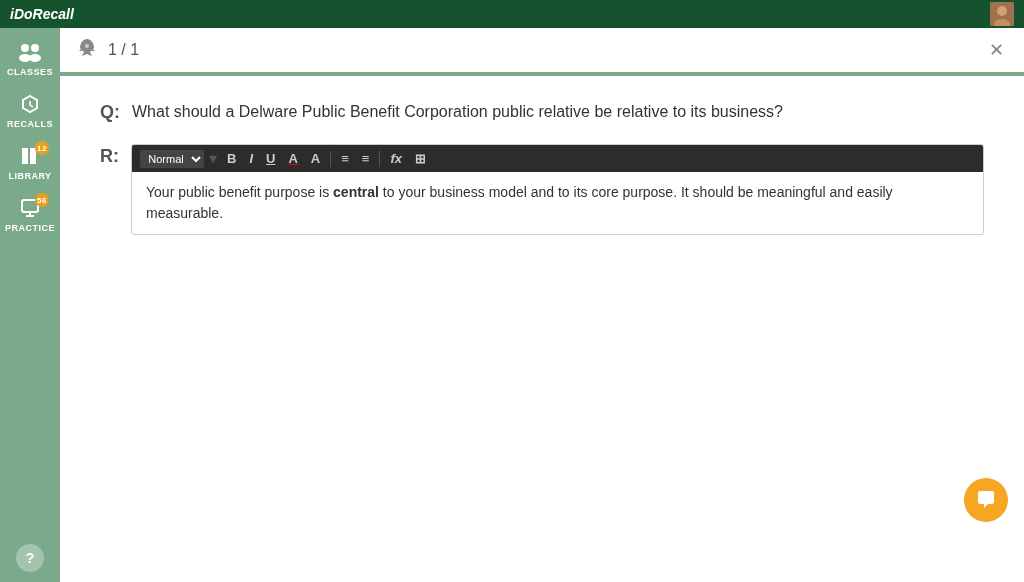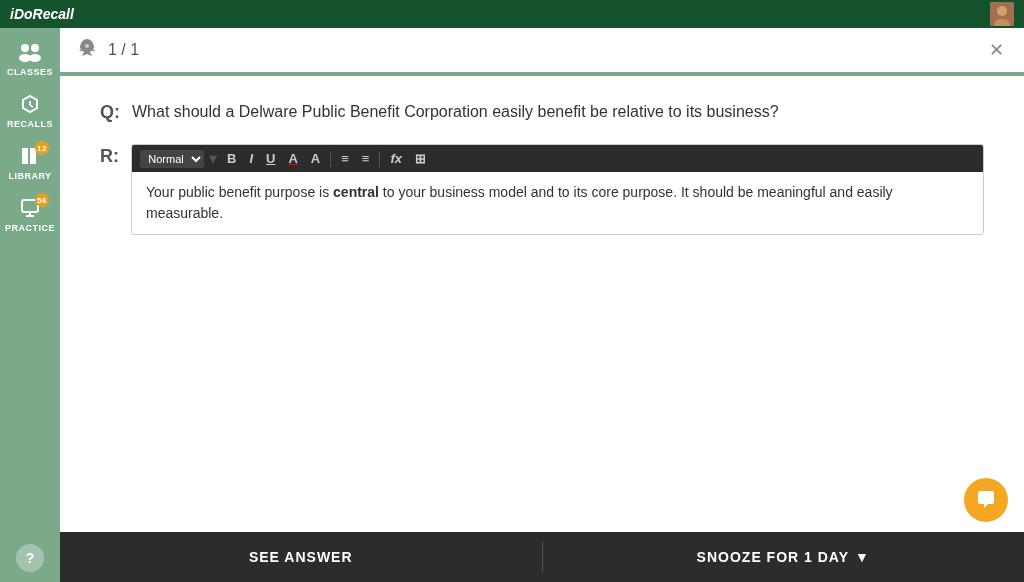--- a/index.html
+++ b/index.html
@@ -357,21 +357,21 @@
     </div>
 
     <div class="progress-bar-container">
       <div class="progress-bar-fill" style="width: 100%;"></div>
     </div>
 
     <div class="card-area">
 
       <div class="question-row">
         <span class="qa-label">Q:</span>
-        <span class="question-text">What should a Delware Public Benefit Corporation easily benefit be relative to its business?</span>
+        <span class="question-text">What should a Delware Public Benefit Corporation public relative be relative to its business?</span>
       </div>
 
       <div class="answer-row">
         <span class="qa-label">R:</span>
         <div class="answer-editor">
 
           <div class="editor-toolbar">
             <select class="toolbar-select">
               <option>Normal</option>
             </select>
@@ -390,28 +390,20 @@
           </div>
 
           <div class="editor-content">
             <span>Your public benefit purpose is </span><strong>central</strong><span> to your business model and to its core purpose. It should be meaningful and easily measurable.</span>
           </div>
         </div>
       </div>
 
     </div>
 
-    <div class="bottom-bar">
-      <button class="bottom-btn">SEE ANSWER</button>
-      <div class="bottom-divider"></div>
-      <button class="bottom-btn snooze-btn">
-        <span>SNOOZE FOR 1 DAY</span>
-        <span>▼</span>
-      </button>
-    </div>
 
   </div>
 </div>
 
 <button class="chat-bubble-btn">
   <svg width="22" height="22" viewBox="0 0 22 22" fill="none">
     <path d="M3 4 Q3 2 5 2 L17 2 Q19 2 19 4 L19 13 Q19 15 17 15 L13 15 L9 19 L9 15 L5 15 Q3 15 3 13 Z" fill="white"></path>
   </svg>
 </button>
 

